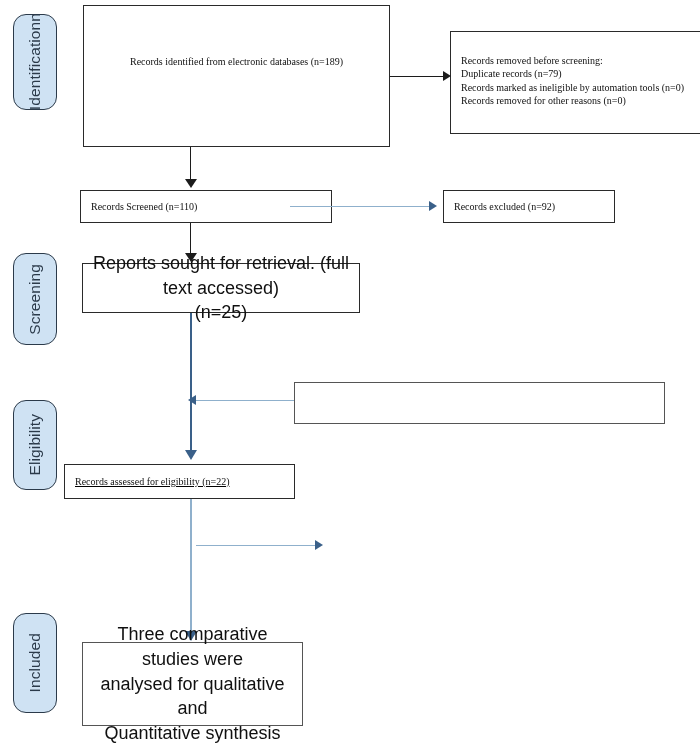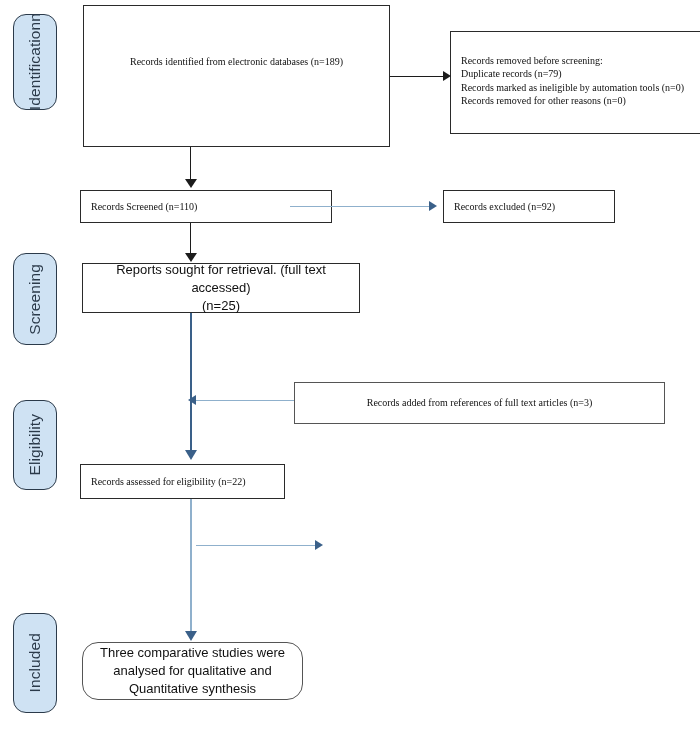--- a/index.html
+++ b/index.html
@@ -55,21 +55,21 @@
   .flow-box.thin { border-color: #555; }
   .box-text {
     font-family: "Liberation Serif", serif;
     font-size: 10px;
     color: #101010;
     line-height: 1.33;
     white-space: pre-line;
   }
   .box-text.sans {
     font-family: "Liberation Sans", sans-serif;
-    font-size: 13px;
+    font-size: 18px;
     line-height: 1.38;
   }
   .pad-l { padding: 0 8px 0 10px; }
   .ctr   { text-align: center; }
   .lft   { text-align: left; }
 
   
   .conn { position: absolute; }
   .v-line { position: absolute; }
   .h-line { position: absolute; }
@@ -157,42 +157,41 @@
     <div class="box-text sans ctr" style="padding:0 6px;">Reports sought for retrieval. (full text accessed)
 (n=25)</div>
   </div>
 
   <div class="conn">
     <div class="v-line" style="left:190px; top:313px; width:1.6px; height:138px; background:#3a6089;"></div>
     <div class="arrow-head-down" style="left:185px; top:450px; border-top:10px solid #3a6089;"></div>
   </div>
 
   <div class="flow-box thin" style="left:294px; top:382px; width:371px; height:42px;">
-    <div class="box-text ctr" style="padding:0 8px;">Records added from references of full text articles (n=3)</div>
   </div>
 
   <div class="conn">
     <div class="h-line" style="left:196px; top:399.5px; width:98px; height:1.4px; background:#8fb0cc;"></div>
     <div class="arrow-head-left" style="left:188px; top:394.5px; border-right:8px solid #3a6089;"></div>
   </div>
 
-  <div class="flow-box" style="left:80px; top:464px; width:205px; height:35px;">
+  <div class="flow-box" style="left:64px; top:464px; width:231px; height:35px;text-decoration:underline;">
     <div class="box-text lft pad-l">Records assessed for eligibility (n=22)</div>
   </div>
 
 
   <div class="conn">
     <div class="h-line" style="left:196px; top:544.5px; width:120px; height:1.4px; background:#8fb0cc;"></div>
     <div class="arrow-head-right" style="left:315px; top:539.5px; border-left:8px solid #3a6089;"></div>
   </div>
 
   <div class="conn">
     <div class="v-line" style="left:190px; top:499px; width:1.6px; height:133px; background:#8fb0cc;"></div>
     <div class="arrow-head-down" style="left:185px; top:631px; border-top:10px solid #3a6089;"></div>
   </div>
 
-  <div class="flow-box thin" style="left:82px; top:642px; width:221px; height:58px;border-radius:16px;">
+  <div class="flow-box thin" style="left:82px; top:642px; width:221px; height:84px;">
     <div class="box-text sans ctr" style="padding:0 6px;">Three comparative studies were
 analysed for qualitative and
 Quantitative synthesis</div>
   </div>
 
 </div>
 
 </body></html>

